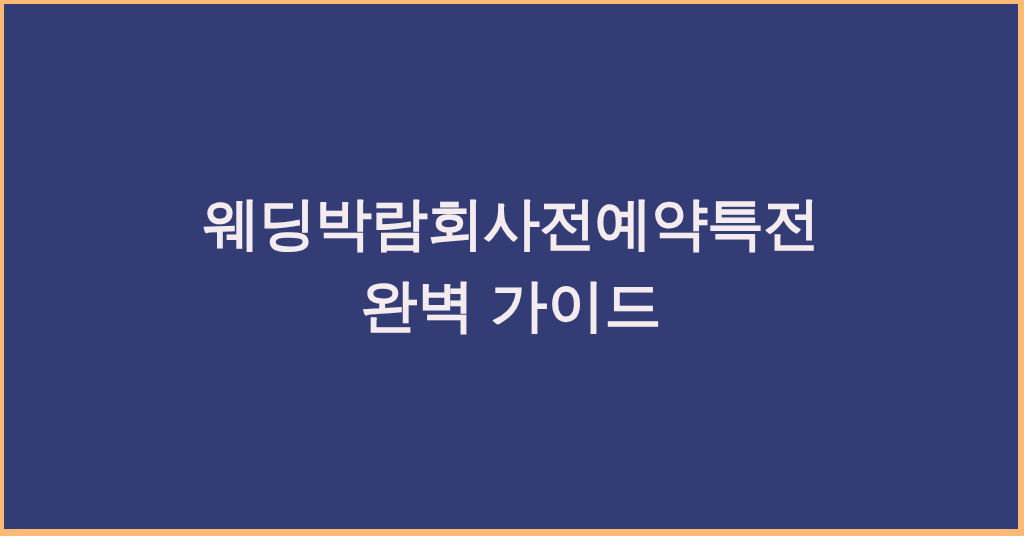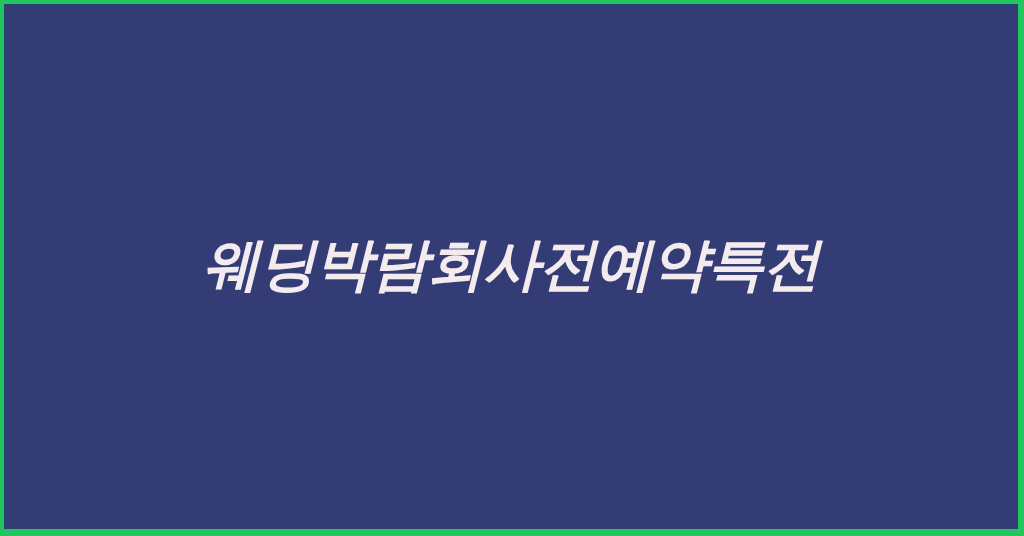--- a/index.html
+++ b/index.html
@@ -13,23 +13,22 @@
     height: 536px;
     background: #f7eff4;
     font-family: "Liberation Sans", "DejaVu Sans", sans-serif;
     overflow: hidden;
   }
 
   .banner-stage {
     position: relative;
     width: 1024px;
     height: 536px;
-    background: #22c55e;
+    background: #fdba74;
     box-sizing: border-box;
-    font-style: italic;
   }
 
   .banner-card {
     position: absolute;
     left: 4px;
     top: 4px;
     width: 1014px;
     height: 525px;
     background: #343c76;
     display: flex;
@@ -71,15 +70,16 @@
     letter-spacing: 0px;
   }
 </style>
 </head>
 <body>
 
 <div class="banner-stage">
   <div class="banner-card">
     <div class="headline-block">
       <span class="headline-line line-primary">웨딩박람회사전예약특전</span>
+      <span class="headline-line line-secondary">완벽 가이드</span>
     </div>
   </div>
 </div>
 
 </body></html>

